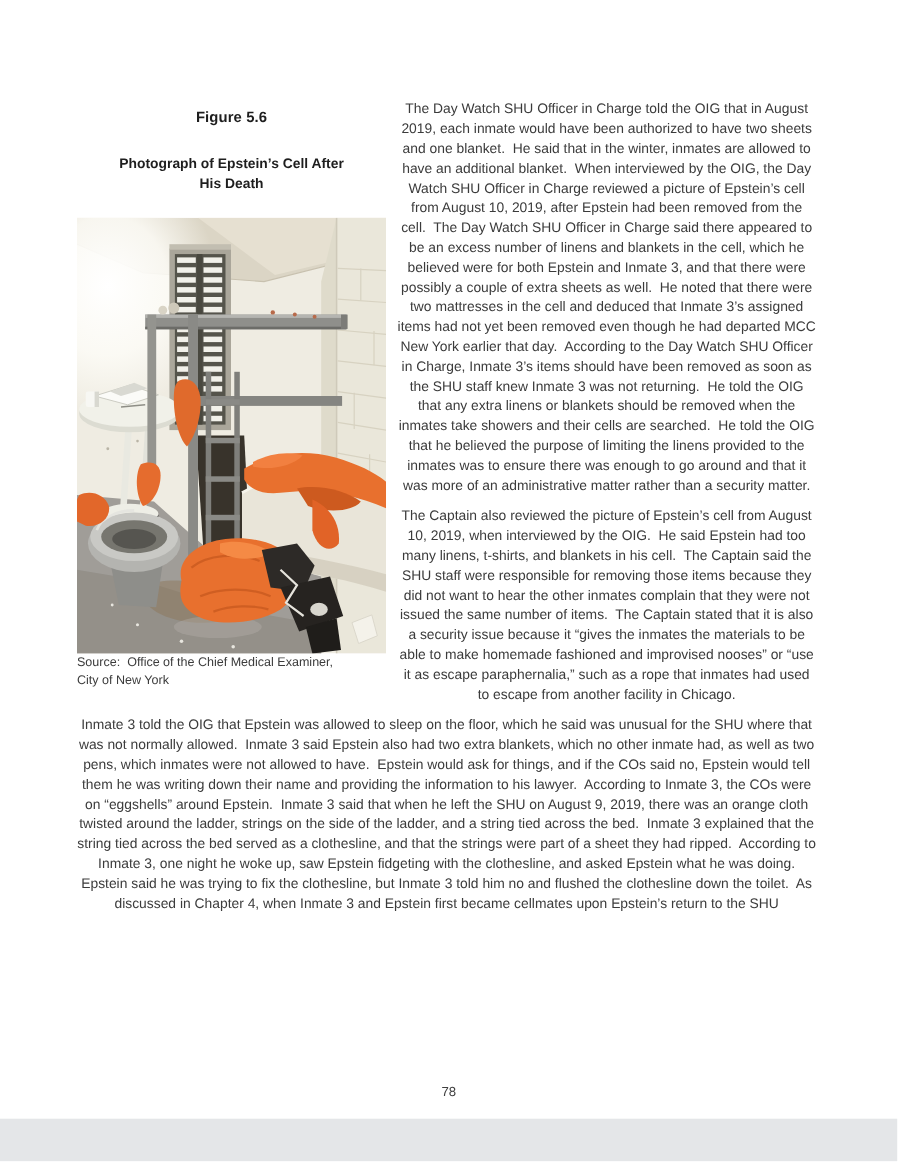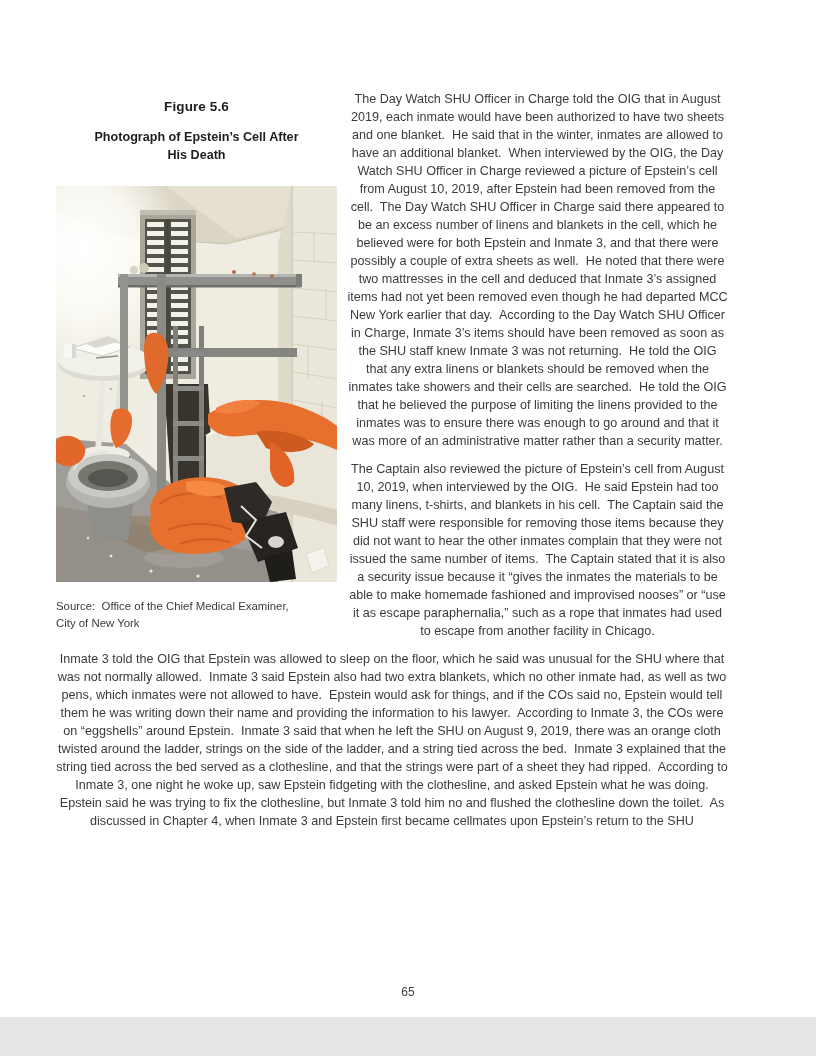--- a/index.html
+++ b/index.html
@@ -2,33 +2,33 @@
 <html><head>
 <meta charset="utf-8">
 <style>
   html,body { margin:0; padding:0; background:#ffffff; }
   .page {
     position:relative; width:816px; height:1056px; margin:0 auto;
     background:#ffffff; overflow:hidden;
     font-family:"Liberation Sans","DejaVu Sans",sans-serif;
     color:#3b3b3b;
   }
-  .content { position:absolute; left:56px; top:90px; width:672px; }
+  .content { position:absolute; left:70px; top:90px; width:672px; }
   .figure-block { float:left; width:281px; margin-right:10px; }
   .figure-title {
     padding-top:9px; text-align:center; font-weight:700; font-size:13.5px;
     color:#1e1e1e; letter-spacing:0.1px;
   }
   .figure-caption {
-    margin-top:14px; text-align:center; font-weight:700; font-size:12.6px;
+    margin-top:26px; text-align:center; font-weight:700; font-size:12.6px;
     line-height:18px; color:#1e1e1e; white-space:pre-line;
   }
   .photo-svg { display:block; margin-top:22px; width:281px; height:396px; }
   .figure-source {
-    margin-top:16px; font-size:11.4px; line-height:16.5px; color:#3b3b3b;
+    margin-top:0; font-size:11.4px; line-height:16.5px; color:#3b3b3b;
     white-space:pre-wrap;
   }
   p.body {
     margin:0 0 10px 0; font-size:12.6px; line-height:18px;
     white-space:pre-wrap; text-align:center;
   }
   .page-number {
     position:absolute; left:0; top:985px; width:100%; text-align:center;
     font-size:12px; color:#3f3f3f;
   }
@@ -228,15 +228,15 @@
 
       <div class="figure-source">Source:  Office of the Chief Medical Examiner,
 City of New York</div>
     </div>
 
     <p class="body">The Day Watch SHU Officer in Charge told the OIG that in August 2019, each inmate would have been authorized to have two sheets and one blanket.  He said that in the winter, inmates are allowed to have an additional blanket.  When interviewed by the OIG, the Day Watch SHU Officer in Charge reviewed a picture of Epstein’s cell from August 10, 2019, after Epstein had been removed from the cell.  The Day Watch SHU Officer in Charge said there appeared to be an excess number of linens and blankets in the cell, which he believed were for both Epstein and Inmate 3, and that there were possibly a couple of extra sheets as well.  He noted that there were two mattresses in the cell and deduced that Inmate 3’s assigned items had not yet been removed even though he had departed MCC New York earlier that day.  According to the Day Watch SHU Officer in Charge, Inmate 3’s items should have been removed as soon as the SHU staff knew Inmate 3 was not returning.  He told the OIG that any extra linens or blankets should be removed when the inmates take showers and their cells are searched.  He told the OIG that he believed the purpose of limiting the linens provided to the inmates was to ensure there was enough to go around and that it was more of an administrative matter rather than a security matter.</p>
     <p class="body">The Captain also reviewed the picture of Epstein’s cell from August 10, 2019, when interviewed by the OIG.  He said Epstein had too many linens, t-shirts, and blankets in his cell.  The Captain said the SHU staff were responsible for removing those items because they did not want to hear the other inmates complain that they were not issued the same number of items.  The Captain stated that it is also a security issue because it “gives the inmates the materials to be able to make homemade fashioned and improvised nooses” or “use it as escape paraphernalia,” such as a rope that inmates had used to escape from another facility in Chicago.</p>
     <p class="body">Inmate 3 told the OIG that Epstein was allowed to sleep on the floor, which he said was unusual for the SHU where that was not normally allowed.  Inmate 3 said Epstein also had two extra blankets, which no other inmate had, as well as two pens, which inmates were not allowed to have.  Epstein would ask for things, and if the COs said no, Epstein would tell them he was writing down their name and providing the information to his lawyer.  According to Inmate 3, the COs were on “eggshells” around Epstein.  Inmate 3 said that when he left the SHU on August 9, 2019, there was an orange cloth twisted around the ladder, strings on the side of the ladder, and a string tied across the bed.  Inmate 3 explained that the string tied across the bed served as a clothesline, and that the strings were part of a sheet they had ripped.  According to Inmate 3, one night he woke up, saw Epstein fidgeting with the clothesline, and asked Epstein what he was doing.  Epstein said he was trying to fix the clothesline, but Inmate 3 told him no and flushed the clothesline down the toilet.  As discussed in Chapter 4, when Inmate 3 and Epstein first became cellmates upon Epstein’s return to the SHU</p>
   </div>
 
-  <div class="page-number">65</div>
+  <div class="page-number">78</div>
   <div class="footer-bar"></div>
 </div>
 
 </body></html>

